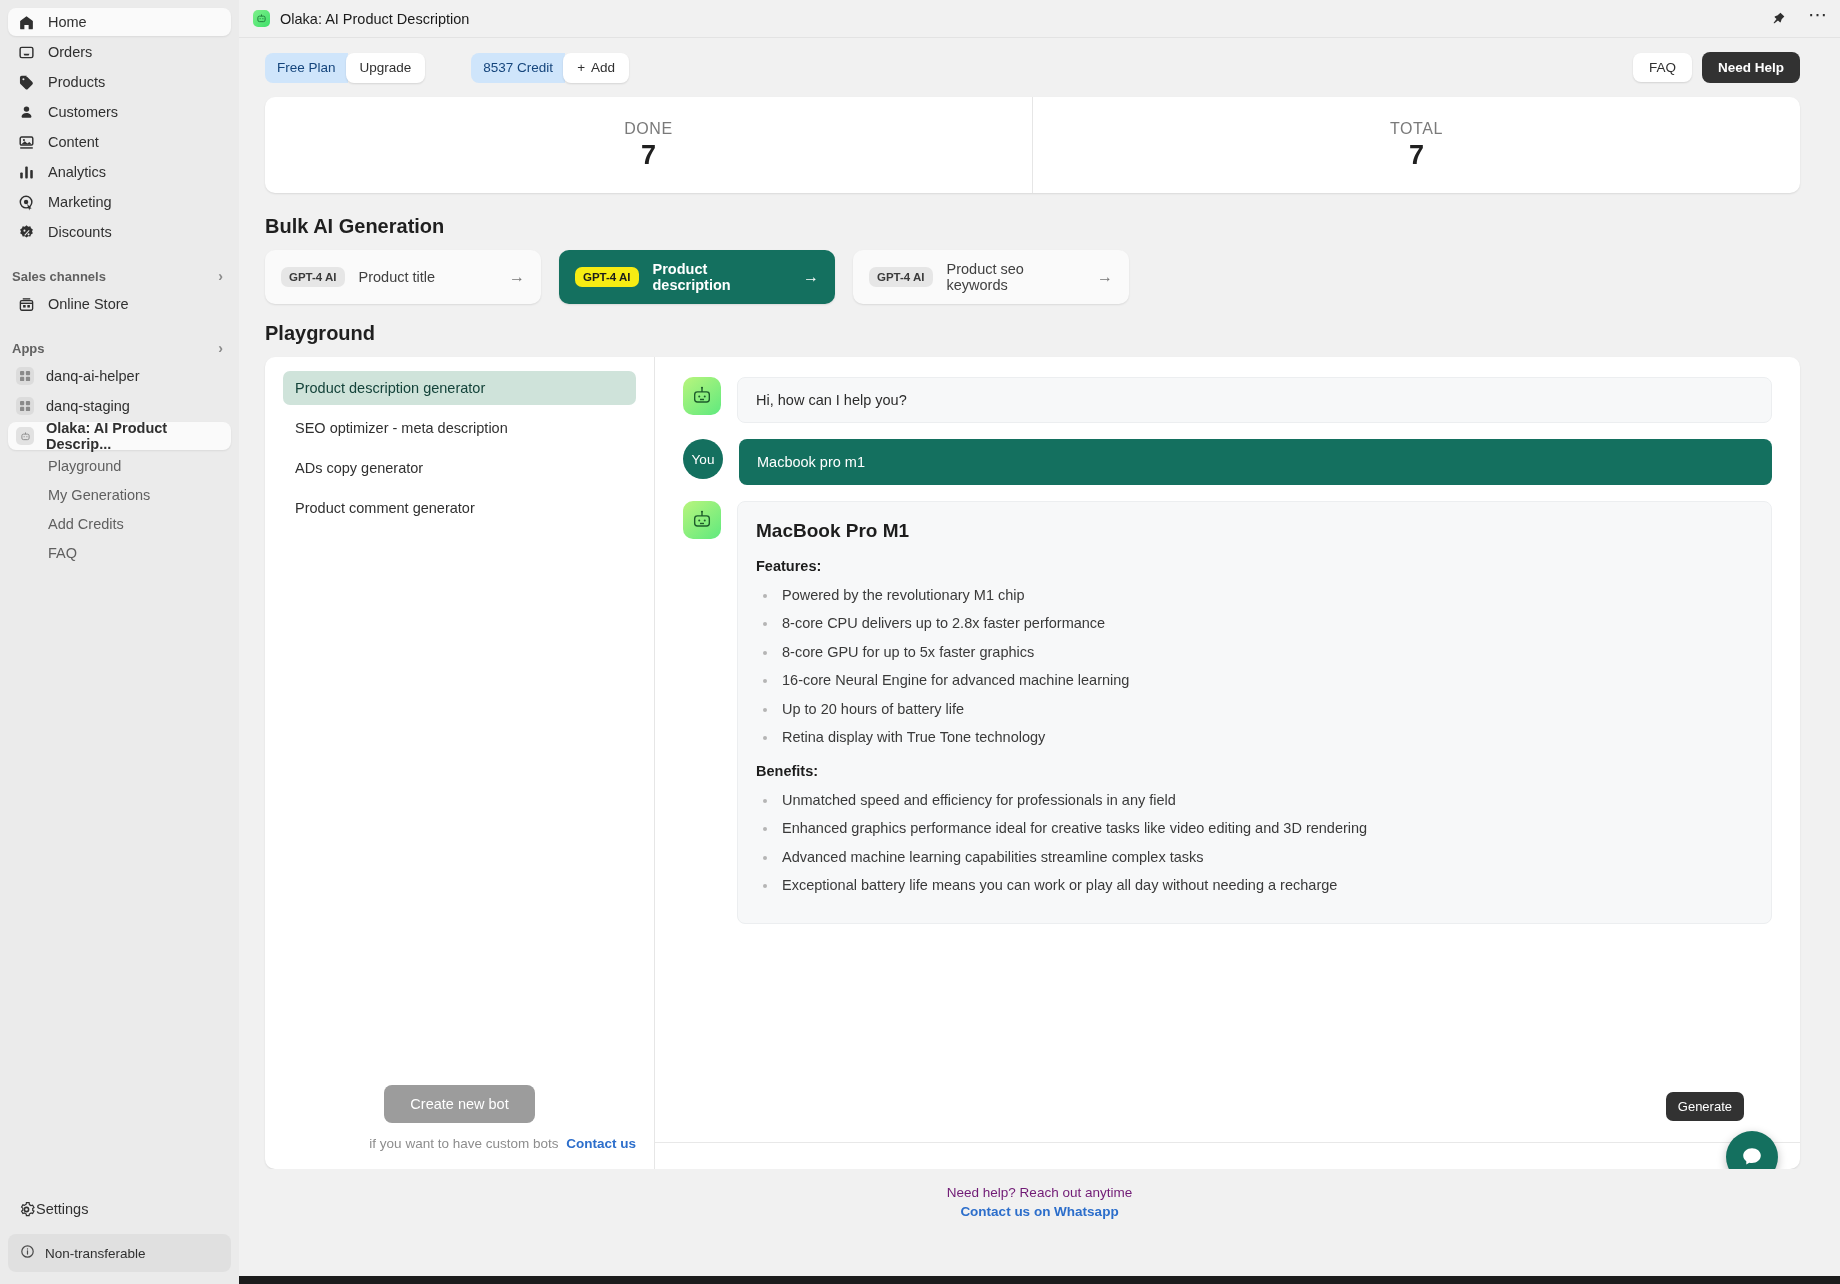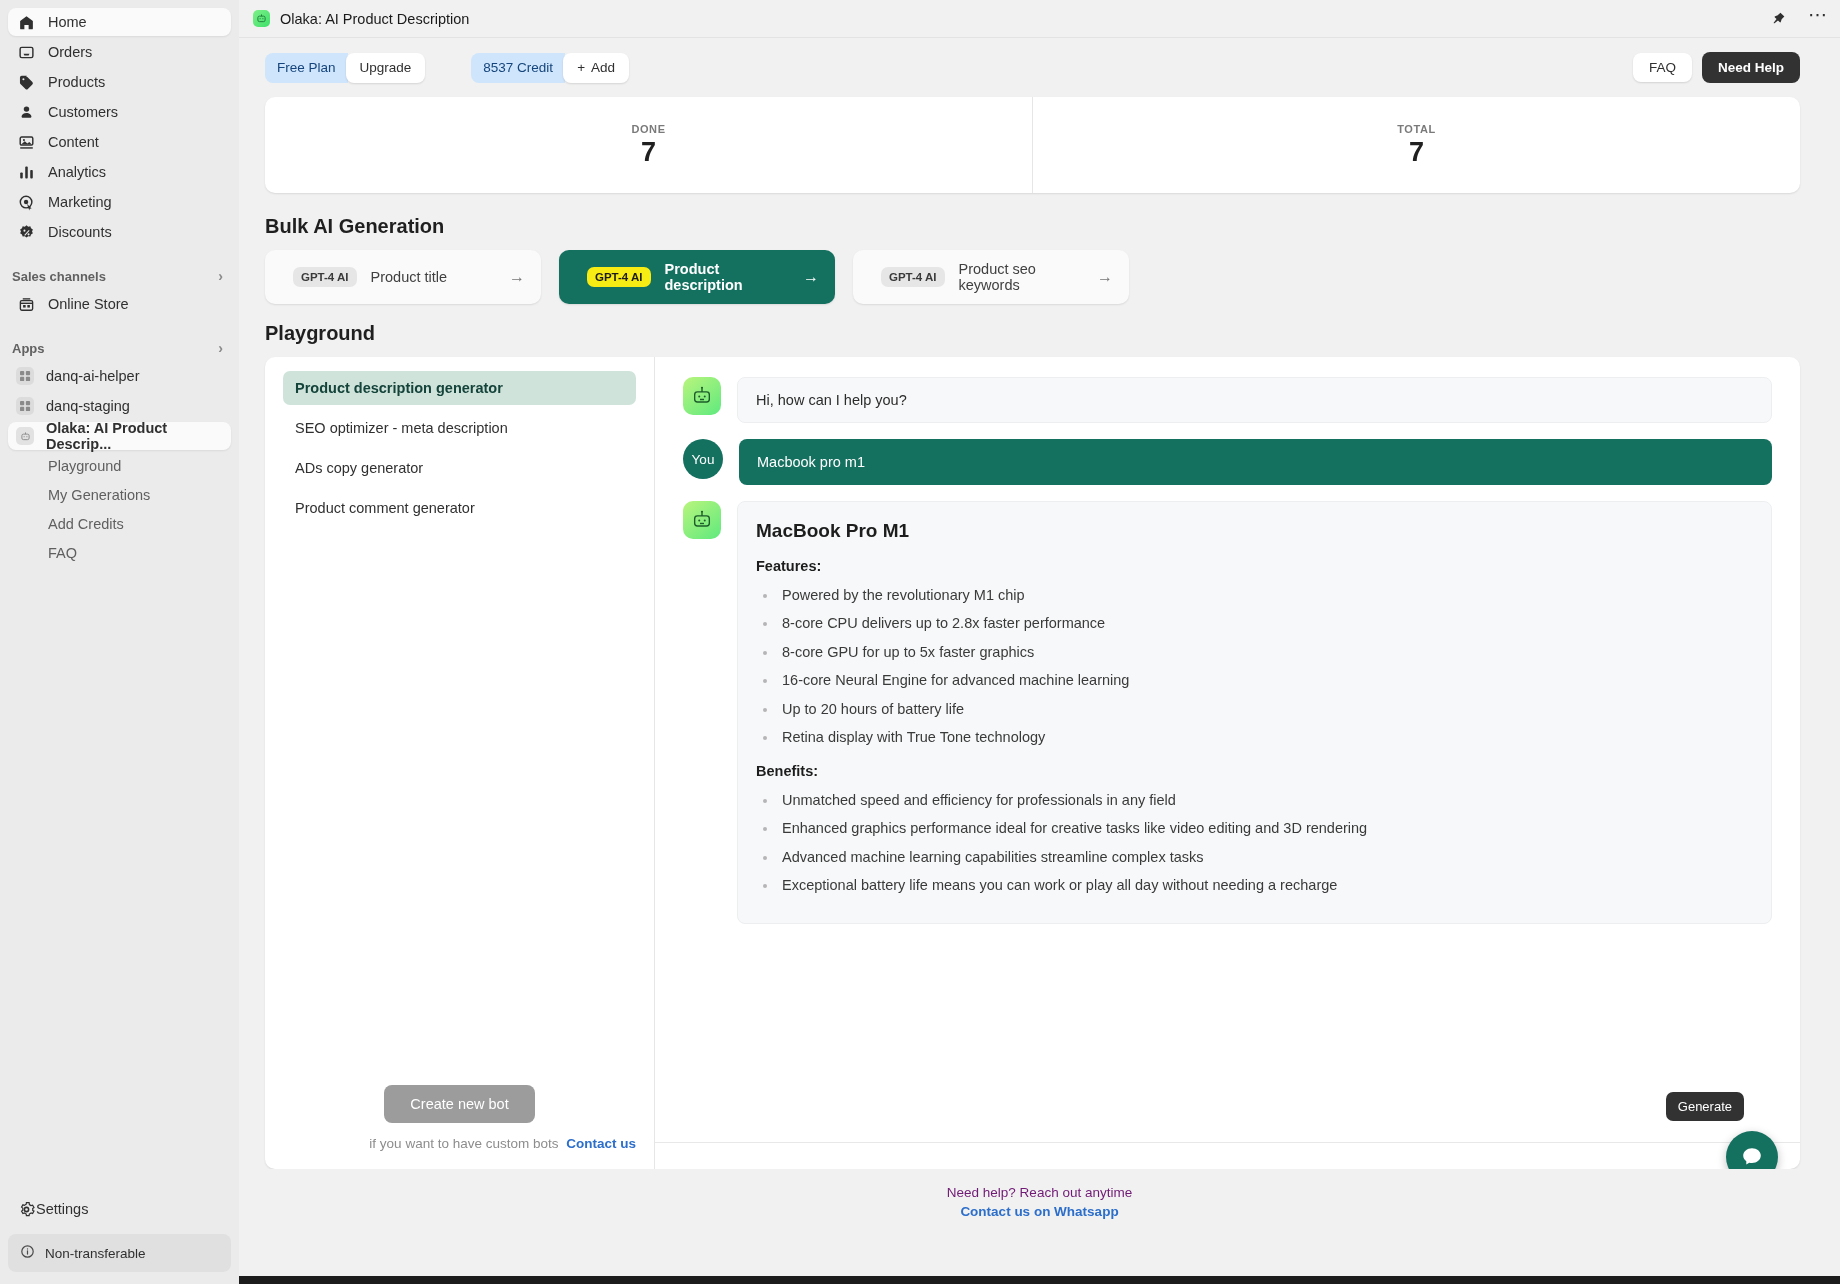--- a/index.html
+++ b/index.html
@@ -113,55 +113,55 @@
     cursor:pointer; font-weight:600;
   }
 
   .stats-card {
     margin: 4px 40px 0 26px; background:#fff; border-radius: 10px;
     box-shadow: 0 1px 2px rgba(0,0,0,.10);
     display:flex; height: 96px; overflow:hidden;
   }
   .stat { flex:1; display:flex; flex-direction:column; align-items:center; justify-content:center; gap:2px; }
   .stat + .stat { border-left: 1px solid #e6e6e6; }
-  .stat-label { font-size:11px; letter-spacing:.6px; color:#7a7a7a; font-weight:700; }
+  .stat-label { font-size:16px; letter-spacing:.6px; color:#7a7a7a; font-weight:400; }
   .stat-value { font-size:27px; font-weight:600; color:#202020; }
 
   .sec-title { font-size:20px; font-weight:700; color:#1f1f1f; padding: 22px 0 0 26px; }
 
   .bulk-row { display:flex; gap:18px; padding: 12px 40px 0 26px; }
   .bulk-card {
     flex: 0 0 276px; height: 54px; border-radius: 10px; background:#fafafa;
     box-shadow: 0 1px 2px rgba(0,0,0,.10);
     display:flex; align-items:center; gap:14px; padding: 0 16px; cursor:pointer;
   }
   .bulk-card.active { background:#14705f; flex: 0 0 276px; }
   .badge-gpt {
     background:#e6e6e6; color:#3a3a3a; font-size:11.5px; font-weight:600;
-    padding: 4px 8px; border-radius: 7px; white-space:nowrap;margin-left:12px;
+    padding: 4px 8px; border-radius: 7px; white-space:nowrap;
   }
   .bulk-card.active .badge-gpt { background:#f7ec13; color:#1c1c1c; }
   .bulk-label { font-size:14.5px; color:#404040; }
   .bulk-card.active .bulk-label { color:#fff; font-weight:700; }
   .arrow { margin-left:auto; font-size:16px; color:#767676; }
   .bulk-card.active .arrow { color:#fff; }
 
   
   .pg-wrap { padding: 18px 40px 0 26px; }
   .pg-title { font-size:20px; font-weight:700; color:#1f1f1f; padding-bottom: 12px; }
   .pg-card {
     background:#fff; border-radius: 10px; box-shadow: 0 1px 2px rgba(0,0,0,.10);
     display:flex; height: 812px; overflow:hidden;
   }
   .bots-pane { width: 390px; border-right:1px solid #e6e6e6; display:flex; flex-direction:column; padding: 14px 18px 18px 18px; }
   .bot-item {
     height: 34px; display:flex; align-items:center; padding: 0 12px;
     border-radius: 7px; font-size:14.5px; color:#303030; cursor:pointer; margin-bottom: 6px;
   }
-  .bot-item.active { background:#cfe3da; color:#14433a; font-weight:700;text-align:right; }
+  .bot-item.active { background:#cfe3da; color:#14433a; font-weight:400;text-align:right; }
   .bots-spacer { flex:1 1 auto; }
   .create-btn {
     align-self:center; background:#9c9c9c; color:#fff; border:none; border-radius:8px;
     padding: 11px 26px; font-size:14.5px; cursor:pointer; font-family:inherit;
   }
   .custom-note { text-align:right; font-size:13.5px; color:#8d8d8d; padding-top: 13px; }
   .custom-note a { color:#2c6ecb; text-decoration:none; font-weight:600; cursor:pointer; margin-left:4px; }
 
   .chat-pane { flex:1 1 auto; display:flex; flex-direction:column; position:relative; }
   .chat-scroll { flex:1 1 auto; overflow:hidden; padding: 20px 28px 2px 28px; border-bottom:1px solid #e8e8e8;}

